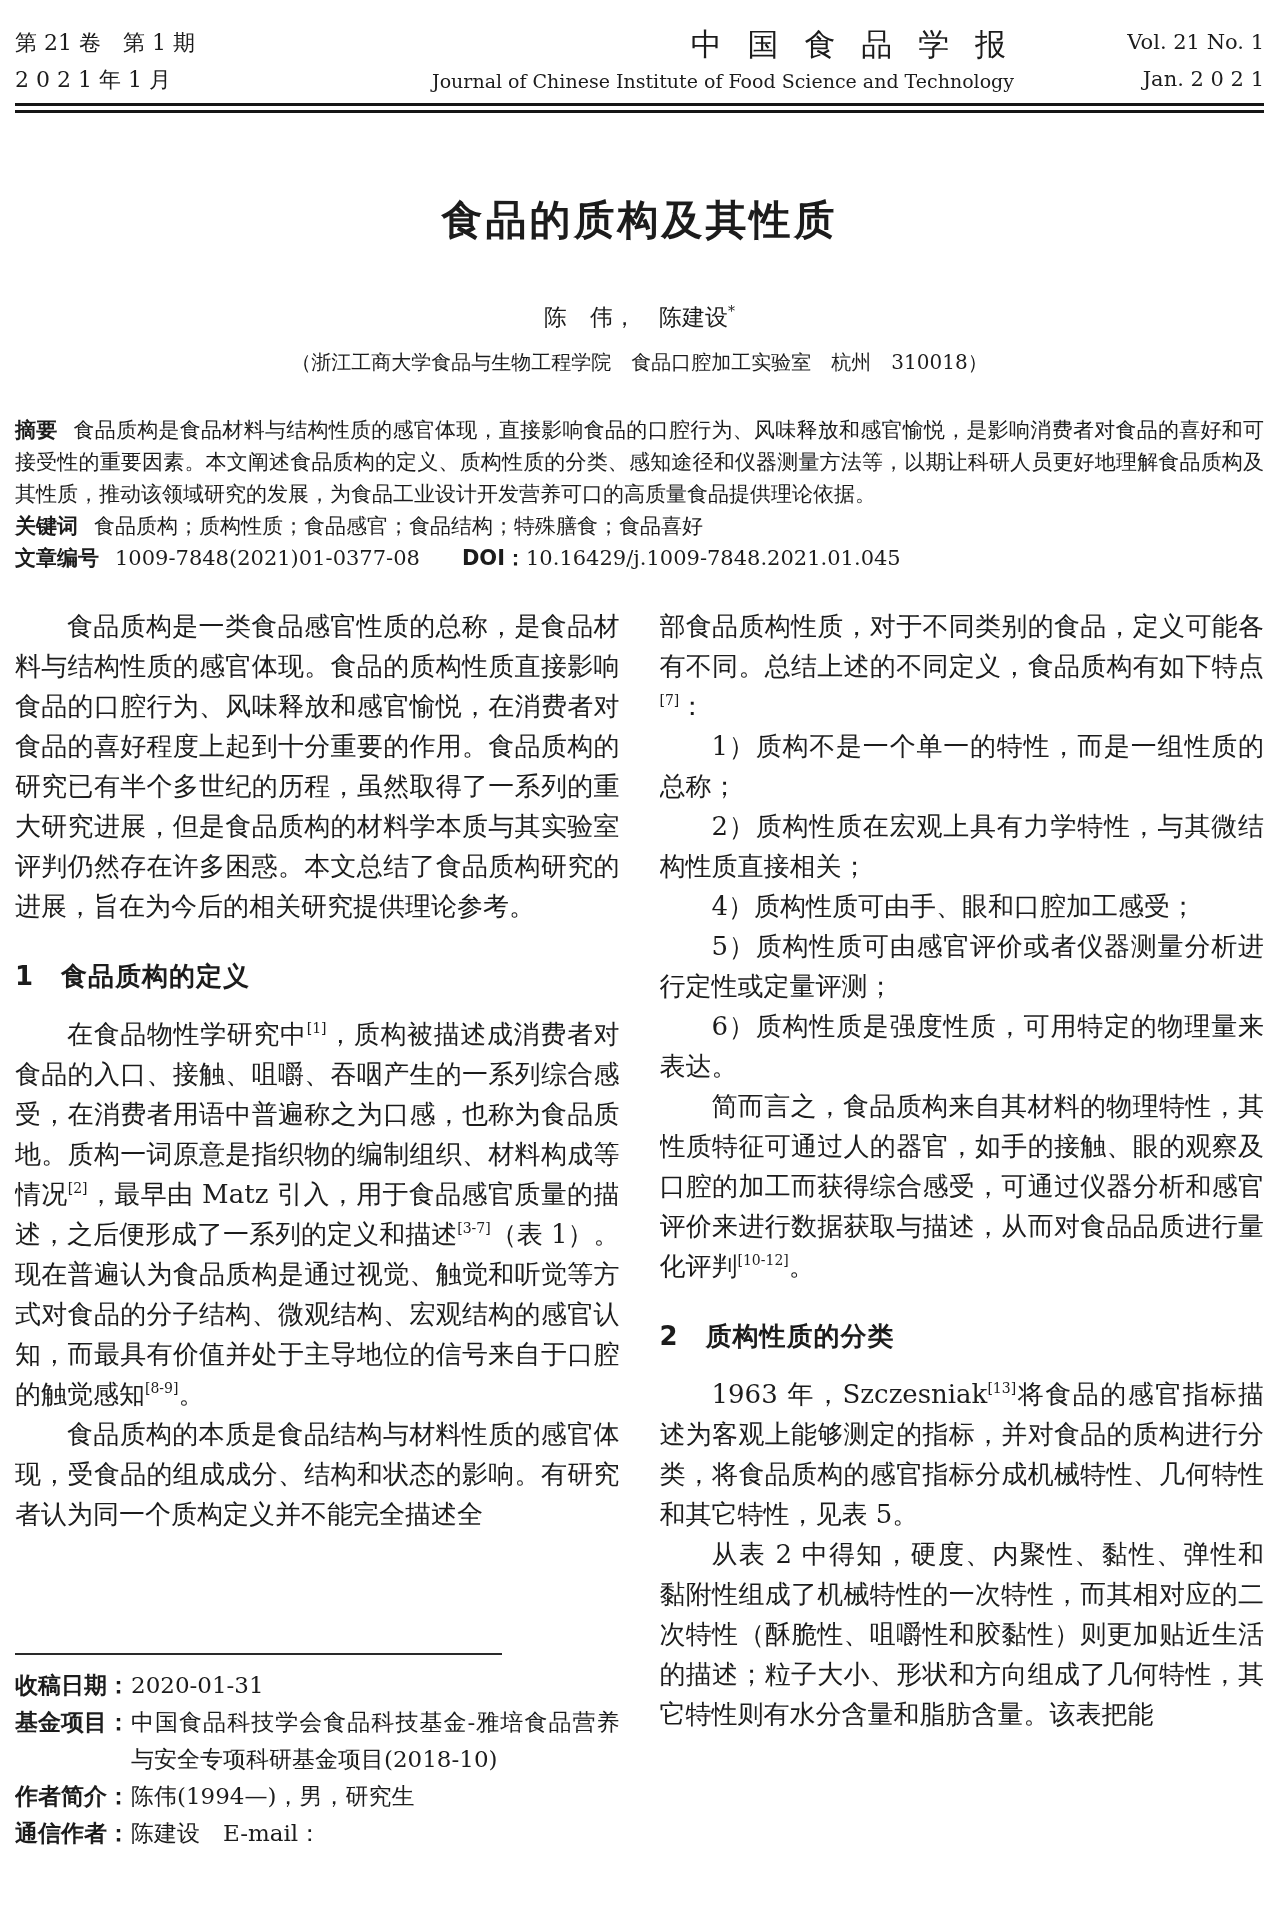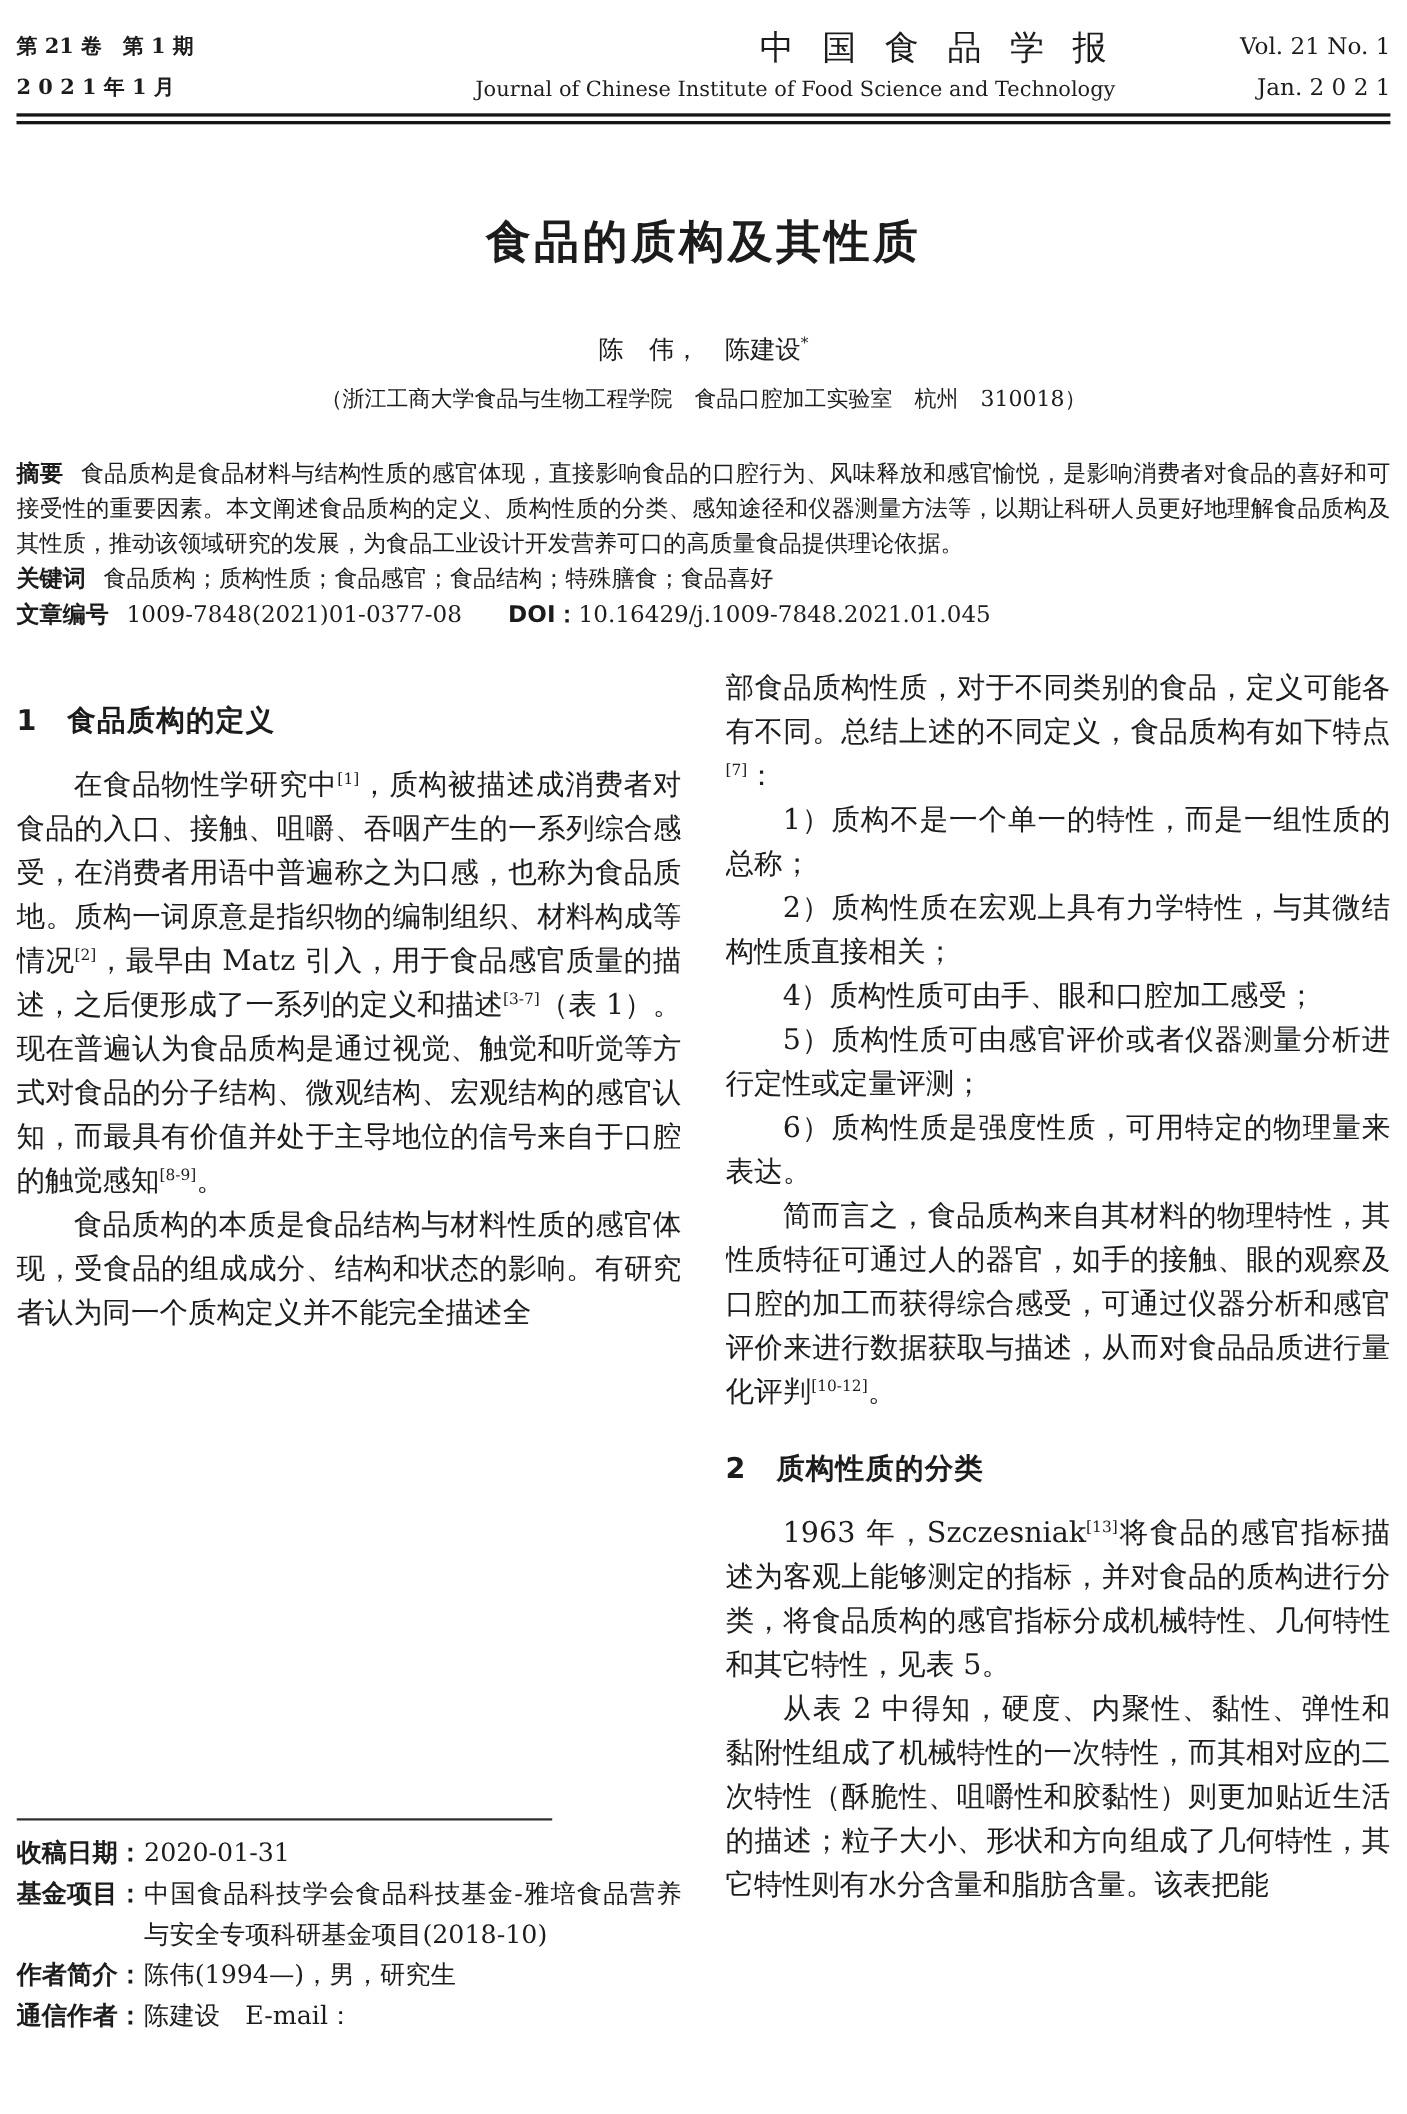--- a/index.html
+++ b/index.html
@@ -5,21 +5,21 @@
   html,body{margin:0;padding:0;}
   body{
     width:1279px;height:1922px;background:#ffffff;color:#1c1c1c;
     font-family:"DejaVu Serif","Liberation Serif",serif;
     overflow:hidden;position:relative;
   }
   .page{box-sizing:border-box;padding:24px 15px 0 15px;}
 
   
   .hdr{display:flex;align-items:flex-start;}
-  .hdr-left{width:250px;font-size:19px;line-height:37px;white-space:nowrap;font-weight:bold;}
+  .hdr-left{width:250px;font-size:22px;line-height:37px;white-space:nowrap;}
   .hdr-center{flex:1;text-align:right;}
   .hdr-right{width:250px;text-align:right;font-size:21px;line-height:37px;white-space:nowrap;}
   .hdr-cn{font-size:31px;letter-spacing:8px;line-height:40px;}
   .hdr-en{font-size:19px;line-height:34px;}
   .rule-double{margin-top:5px;height:4px;border-top:3px solid #161616;border-bottom:3px solid #161616;}
 
   
   .title{
     text-align:center;margin-top:80px;
     font-family:"DejaVu Sans","Liberation Sans",sans-serif;
@@ -98,20 +98,21 @@
       <span class="lab">关键词</span><span>食品质构；质构性质；食品感官；食品结构；特殊膳食；食品喜好</span>
     </div>
     <div class="artno">
       <span class="lab">文章编号</span><span>1009-7848(2021)01-0377-08</span><span class="gap"></span><span class="bold-doi">DOI：</span><span>10.16429/j.1009-7848.2021.01.045</span>
     </div>
   </div>
 
   <div class="cols">
     <div class="col left-col">
       <div class="left-text">
+          <p class="p"><span>食品质构是一类食品感官性质的总称，是食品材料与结构性质的感官体现。食品的质构性质直接影响食品的口腔行为、风味释放和感官愉悦，在消费者对食品的喜好程度上起到十分重要的作用。食品质构的研究已有半个多世纪的历程，虽然取得了一系列的重大研究进展，但是食品质构的材料学本质与其实验室评判仍然存在许多困惑。本文总结了食品质构研究的进展，旨在为今后的相关研究提供理论参考。</span></p>
           <h2><span>1　食品质构的定义</span></h2>
           <p class="p"><span>在食品物性学研究中</span><sup>[1]</sup><span>，质构被描述成消费者对食品的入口、接触、咀嚼、吞咽产生的一系列综合感受，在消费者用语中普遍称之为口感，也称为食品质地。质构一词原意是指织物的编制组织、材料构成等情况</span><sup>[2]</sup><span>，最早由 Matz 引入，用于食品感官质量的描述，之后便形成了一系列的定义和描述</span><sup>[3-7]</sup><span>（表 1）。现在普遍认为食品质构是通过视觉、触觉和听觉等方式对食品的分子结构、微观结构、宏观结构的感官认知，而最具有价值并处于主导地位的信号来自于口腔的触觉感知</span><sup>[8-9]</sup><span>。</span></p>
           <p class="p"><span>食品质构的本质是食品结构与材料性质的感官体现，受食品的组成成分、结构和状态的影响。有研究者认为同一个质构定义并不能完全描述全</span></p>
         </div>
       <div class="footnote">
         <div class="fn-rule"></div>
         <div>
             <div class="note-row">
               <span class="note-label">收稿日期：</span>
               <span class="note-text">2020-01-31</span>

